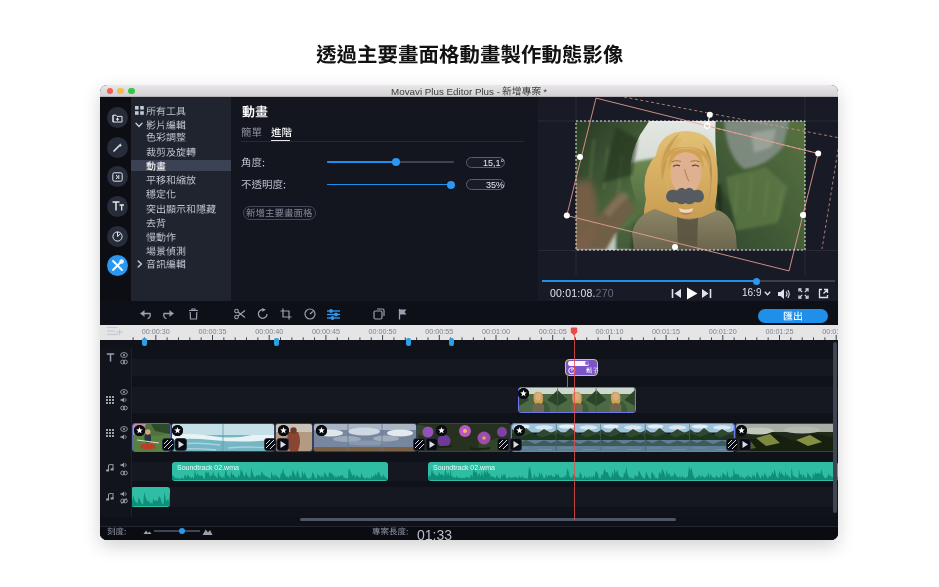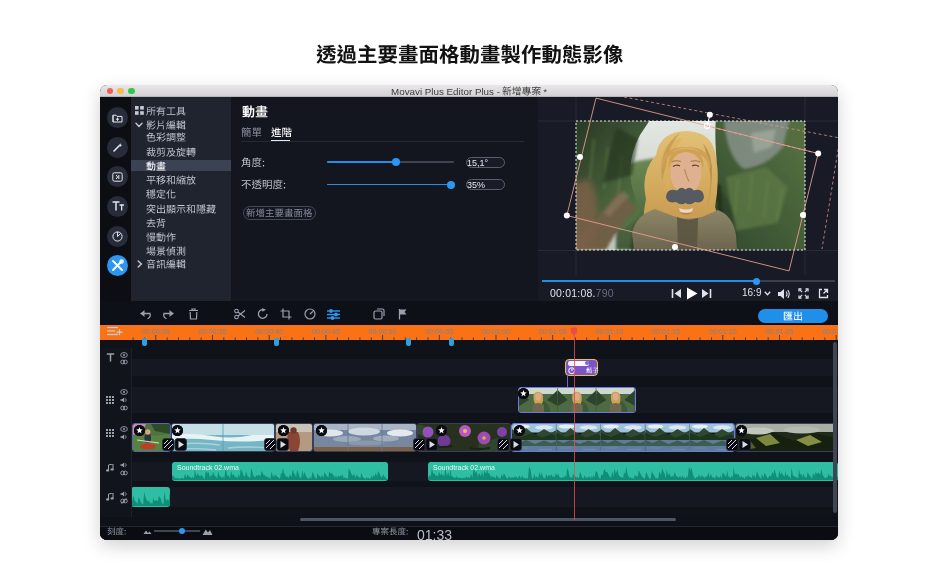--- a/index.html
+++ b/index.html
@@ -6,26 +6,26 @@
 .win{position:absolute;left:100px;top:85px;width:738px;height:455px;border-radius:7px;overflow:hidden;background:#12141c;box-shadow:0 6px 18px rgba(0,0,0,.18)}
 .tbar{position:absolute;left:0;top:0;width:738px;height:12px;background:linear-gradient(#e9e7e9,#d3d1d3);border-bottom:1px solid #b8b6b8}
 .tl-dot{position:absolute;top:2.5px;width:6.5px;height:6.5px;border-radius:50%}
 .wtitle{position:absolute;left:0;top:0;width:738px;height:12px;display:flex;align-items:center;justify-content:center;font-size:9.8px;color:#3d3d3d;gap:2px}
 .side{position:absolute;left:0;top:12px;width:31px;height:204px;background:#0c0e14}
 .sbtn{position:absolute;left:7px;width:21px;height:21px;border-radius:50%;background:#272c3b}
 .menu{position:absolute;left:31px;top:12px;width:100px;height:204px;background:#20242f}
 .msel{position:absolute;left:0;width:100px;height:11px;background:#3b4254}
 .panel{position:absolute;left:131px;top:12px;width:307px;height:204px;background:#14161f}
 .preview{position:absolute;left:438px;top:12px;width:300px;height:204px;background:#181b26;overflow:hidden}
-.pill{position:absolute;width:39px;height:11.5px;border:1px solid #595f6f;border-radius:6px;background:#191c27;color:#e8eaf0;font-size:9px;text-align:left;line-height:10.5px}
+.pill{position:absolute;width:39px;height:11.5px;border:1px solid #595f6f;border-radius:6px;background:#191c27;color:#e8eaf0;font-size:9px;text-align:right;line-height:10.5px}
 .kbtn{position:absolute;left:143px;top:120.5px;width:73px;height:14px;border:1px solid #434959;border-radius:7px}
 .tl{position:absolute;left:0;top:216px;width:738px;height:239px;background:#0f1118}
 .toolbar{position:absolute;left:0;top:0;width:738px;height:24px;background:#0e1017}
 .export{position:absolute;left:658px;top:7.5px;width:70px;height:14px;border-radius:7px;background:#1f8fea}
-.ruler{position:absolute;left:0;top:24px;width:738px;height:15px;background:#f97316;overflow:hidden}
+.ruler{position:absolute;left:0;top:24px;width:738px;height:15px;background:#e5e5e5;overflow:hidden}
 .mstrip{position:absolute;left:0;top:39px;width:738px;height:8px;background:#10121a}
 .tracks{position:absolute;left:0;top:47px;width:738px;height:169px;background:#101219;overflow:hidden}
 .row{position:absolute;left:32px;width:706px;background:#161821}
 .hdr{position:absolute;left:0;top:0;width:31.5px;height:169px;background:#12141c;border-right:1px solid #1e212b}
 .clip{position:absolute;border-radius:3px;overflow:hidden}
 .status{position:absolute;left:0;top:225px;width:738px;height:14px;background:#0a0c11;border-top:1px solid #23262f}
 .star{position:absolute;width:11px;height:11px;border-radius:50%;background:#0a0b10;color:#fff;font-size:8px;line-height:11px;text-align:center}
 .trans{position:absolute;width:25px;height:13px}
 svg{display:block}
 </style></head><body>
@@ -263,21 +263,21 @@
           <circle cx="42" cy="60" r="3"></circle>
           <circle cx="280.2" cy="56.5" r="3"></circle>
 <circle cx="28.8" cy="118.5" r="3"></circle>
           <circle cx="265" cy="118" r="3"></circle>
           <circle cx="137" cy="150" r="3"></circle>
 </g>
       </svg>
     <div class="a" style="left:4px;top:183.4px;width:293px;height:1.6px;background:#3a3f4c"></div>
 <div class="a" style="left:4px;top:183.4px;width:214.6px;height:1.6px;background:#1f8fea"></div>
 <div class="a" style="left:215.1px;top:180.7px;width:7px;height:7px;border-radius:50%;background:#2b97f0"></div>
-<div class="a" style="left:12px;top:190px;font-size:10.5px;color:#dfe2ea;letter-spacing:0.2px">00:01:08.<span style="color:#646c80">790</span></div>
+<div class="a" style="left:12px;top:190px;font-size:10.5px;color:#dfe2ea;letter-spacing:0.2px">00:01:08.<span style="color:#646c80">270</span></div>
 <svg class="a" style="left:133px;top:191px" width="11" height="11" viewBox="0 0 11 11">
         <path d="M1.5,1 L1.5,10" stroke="#dfe2ea" stroke-width="1.6"></path>
         <path d="M10,1 L3.5,5.5 L10,10 Z" fill="#dfe2ea"></path>
       </svg>
 <svg class="a" style="left:147.5px;top:189.5px" width="12" height="13" viewBox="0 0 12 13">
         <path d="M1,0.5 L11.5,6.5 L1,12.5 Z" fill="#fff"></path>
       </svg>
 <svg class="a" style="left:162.5px;top:191px" width="11" height="11" viewBox="0 0 11 11">
         <path d="M9.5,1 L9.5,10" stroke="#dfe2ea" stroke-width="1.6"></path>
         <path d="M1,1 L7.5,5.5 L1,10 Z" fill="#dfe2ea"></path>

